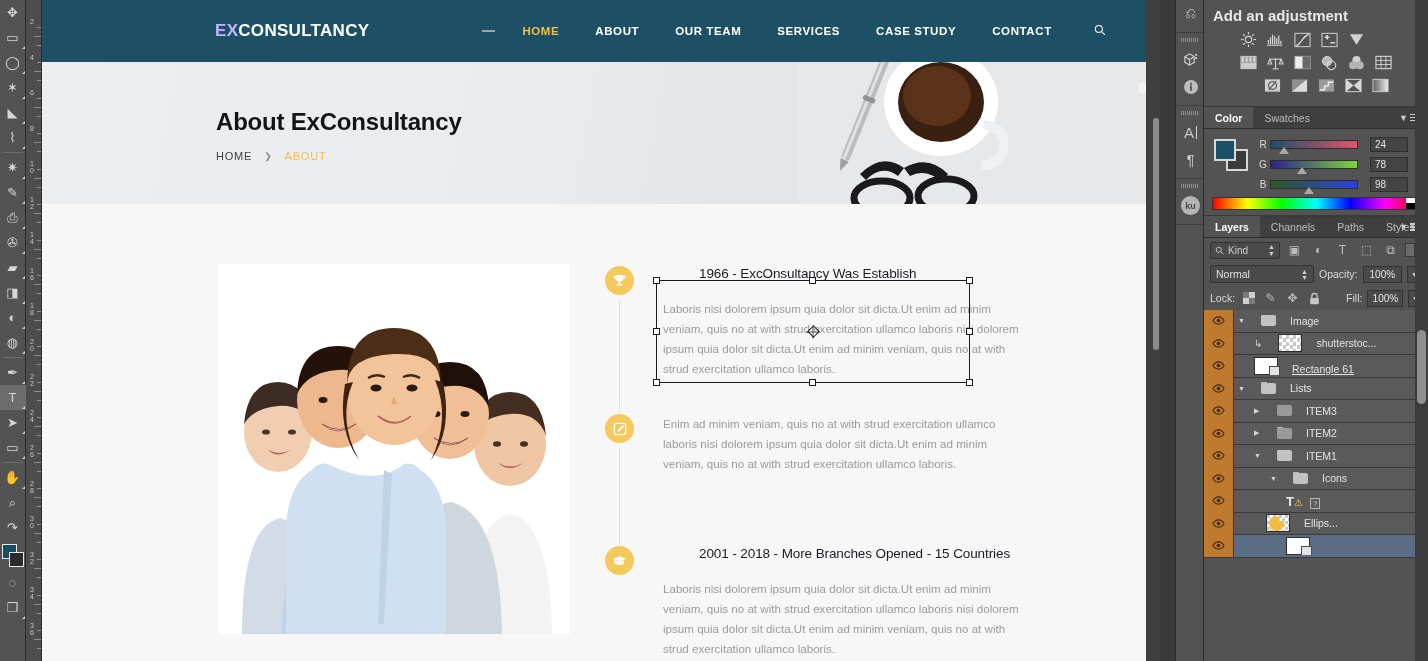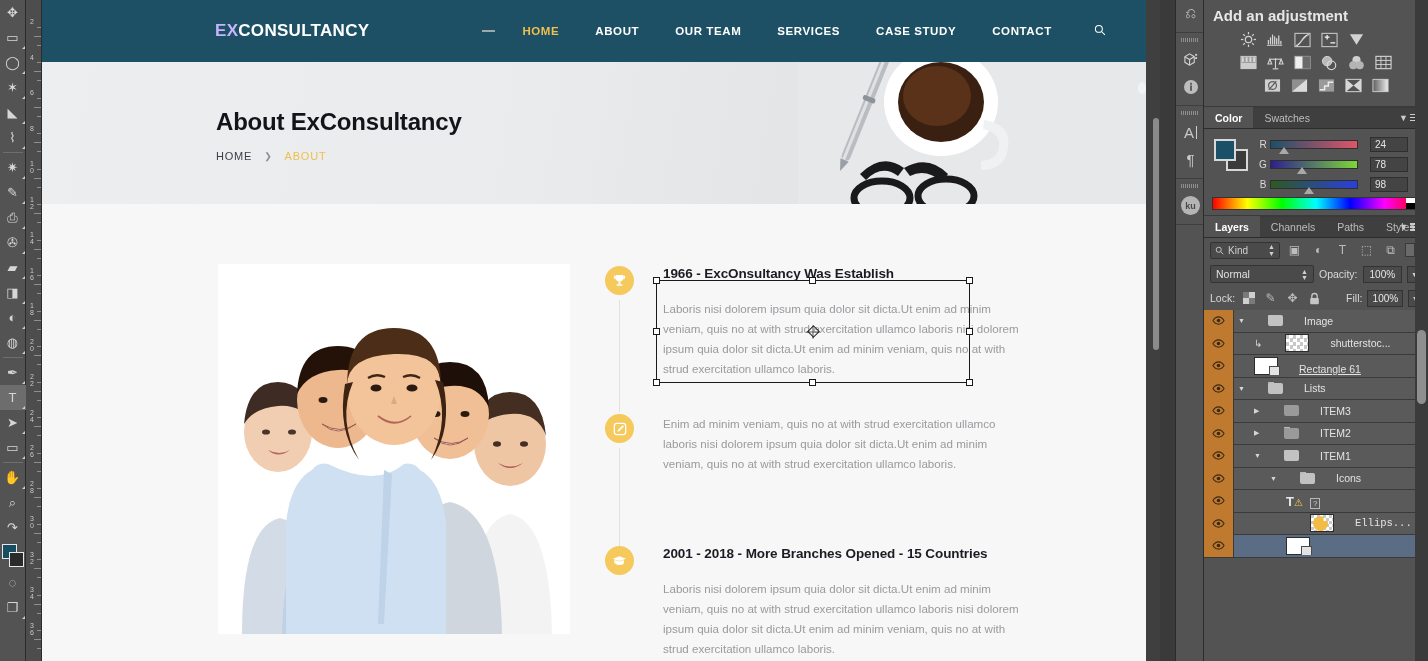--- a/index.html
+++ b/index.html
@@ -81,21 +81,21 @@
   
   .section { position: relative; height: 457px; background: #f7f7f7; }
   .team-photo { position: absolute; left: 176px; top: 60px; width: 352px; height: 370px;
      background:#fff; overflow: hidden; }
   .timeline { position: absolute; left: 563px; top: 62px; width: 420px; }
   .tl-item { position: relative; padding-left: 58px; }
   .tl-badge { position: absolute; left: 0; top: 0; width: 29px; height: 29px; border-radius: 50%;
      background: #f6c95d; display: flex; align-items: center; justify-content: center;
      color:#fff; font-size: 14px; }
   .tl-line { position: absolute; left: 14px; top: 34px; bottom: -16px; width: 1px; background: #e2e2e2; }
-  .tl-h { font-size: 13.5px; font-weight: bold; color: #1b1b23; letter-spacing: -.1px; }
+  .tl-h { font-size: 13.5px; font-weight: normal; color: #1b1b23; letter-spacing: -.1px; margin-left: 36px; }
   .tl-p { margin-top: 18px; font-size: 11.6px; line-height: 1.72; color: #9a9a9f; }
 
   
   .sel-box { position: absolute; left: 656px; top: 279px; width: 314px; height: 103px;
      border: 1px solid #1a1a1a; pointer-events: none; }
   .hand { position: absolute; width: 7px; height: 7px; background: #ffffff; border: 1px solid #1a1a1a; }
   .sel-center { position: absolute; left: 50%; top: 50%; width: 13px; height: 13px;
      transform: translate(-50%,-50%); }
   .sel-center:before, .sel-center:after { content:""; position: absolute; background:#1a1a1a; }
   .sel-center:before { left: 0; top: 6px; width: 13px; height: 1px; }
@@ -180,21 +180,21 @@
      color: #e6e6e6; font-size: 10px; line-height: 15px; text-align: center; }
   .stepper { width: 15px; height: 17px; background: #4a4a4a; border: 1px solid #333;
      color: #d0d0d0; font-size: 7px; display: flex; align-items: center; justify-content: center; }
 
   .layers-list { background: #4b4b4b; position: relative; }
   .lrow { display: flex; align-items: center; height: 22.5px; border-bottom: 1px solid #3a3a3a;
      background: #5a5a5a; }
   .lrow.selected { background: #5a6d85; }
   .eye { width: 30px; height: 22.5px; background: #c07a30; display: flex; align-items: center;
      justify-content: center; border-right: 1px solid #3a3a3a; color: #3a2a13; font-size: 11px; }
-  .lbody { flex: 1; display: flex; align-items: center; gap: 21px; padding-left: 4px; overflow: hidden; }
+  .lbody { flex: 1; display: flex; align-items: center; gap: 14px; padding-left: 4px; overflow: hidden; }
   .discl { width: 9px; color: #d5d5d5; font-size: 7px; }
   .folder { width: 15px; height: 11px; background: #b9b9b9; border-radius: 1px 2px 2px 2px;
      position: relative; }
   .folder:before { content:""; position: absolute; left: 0; top: -3px; width: 6px; height: 3px;
      background: #b9b9b9; border-radius: 1px 1px 0 0; }
   .lname { font-size: 10.5px; color: #e3e3e3; white-space: nowrap; }
   .lname.underline { text-decoration: underline; }
   .lthumb { width: 24px; height: 18px; border: 1px solid #2c2c2c; background: #fff; }
   .lscroll { position: absolute; right: 0; top: 0; width: 9px; height: 100%; background: #4b4b4b; }
   .lscroll .th { position: absolute; left: 1px; top: 12px; width: 7px; height: 48px;
@@ -896,21 +896,21 @@
               <span class="lname"></span>
             </div>
           </div>
           <div class="lrow">
             <div class="eye">
               <svg width="13" height="9" viewBox="0 0 14 9">
                 <path d="M7 .6C3.4.6 1 4.5 1 4.5S3.4 8.4 7 8.4s6-3.9 6-3.9S10.6.6 7 .6z" fill="none" stroke="#3a2a13" stroke-width="1.1"></path>
                 <circle cx="7" cy="4.5" r="1.9" fill="#3a2a13"></circle>
               </svg>
             </div>
-            <div class="lbody" style="padding-left: 76px; font-family: Liberation Mono, monospace;">
+            <div class="lbody" style="padding-left: 32px;">
               <span class="lthumb" style="position: relative; background: repeating-conic-gradient(rgb(255, 255, 255) 0%, rgb(255, 255, 255) 25%, rgb(200, 200, 200) 0%, rgb(200, 200, 200) 50%) 0px 0px / 6px 6px;">
                 <span style="position:absolute;left:2px;top:1px;width:15px;height:15px;border-radius:50%;background:#f2bc45;clip-path:polygon(0 0,70% 0,70% 32%,100% 32%,100% 100%,0 100%)"></span>
               </span>
               <span class="lname">Ellips...</span>
             </div>
           </div>
           <div class="lrow selected">
             <div class="eye">
               <svg width="13" height="9" viewBox="0 0 14 9">
                 <path d="M7 .6C3.4.6 1 4.5 1 4.5S3.4 8.4 7 8.4s6-3.9 6-3.9S10.6.6 7 .6z" fill="none" stroke="#3a2a13" stroke-width="1.1"></path>

